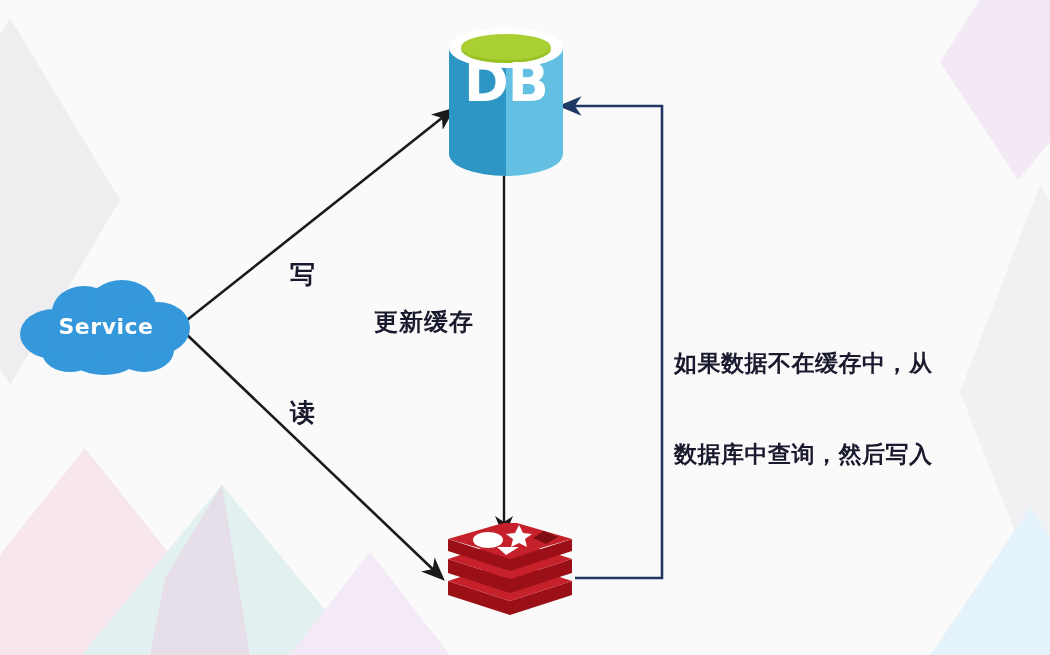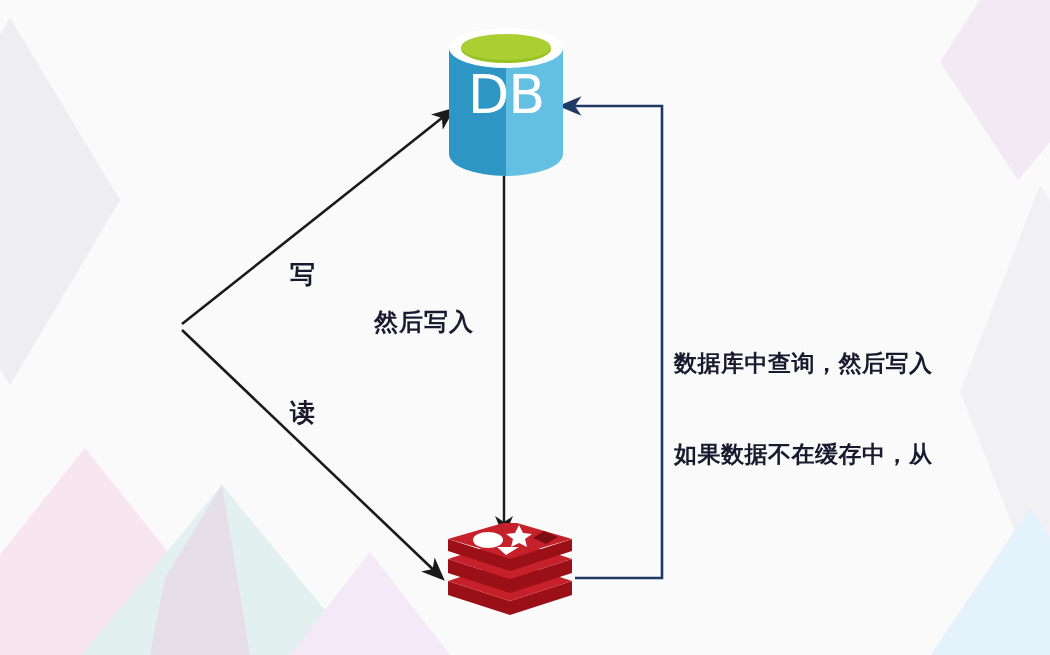--- a/index.html
+++ b/index.html
@@ -58,27 +58,27 @@
   
   #db-node {
     left: 447px;
     top: 28px;
     width: 118px;
     height: 150px;
   }
   #db-label {
     position: absolute;
     left: 0;
-    top: 40px;
+    top: 28px;
     width: 118px;
     text-align: center;
     color: #ffffff;
     font-family: "DejaVu Sans", sans-serif;
     font-size: 54px;
-    font-weight: normal;
+    font-weight: bold;
     line-height: 1;
     letter-spacing: -1px;
     z-index: 2;
     pointer-events: none;
   }
 
   
   #redis-node {
     left: 440px;
     top: 523px;
@@ -157,20 +157,35 @@
 
     <line x1="182" y1="324" x2="452" y2="110" stroke="#1a1a1a" stroke-width="2.6" marker-end="url(#arrow-black)"></line>
 
     <line x1="182" y1="330" x2="442" y2="578" stroke="#1a1a1a" stroke-width="2.6" marker-end="url(#arrow-black)"></line>
 
     <line x1="504" y1="176" x2="504" y2="534" stroke="#1a1a1a" stroke-width="2.4" marker-end="url(#arrow-black)"></line>
 
     <path d="M 575,578 L 662,578 L 662,106 L 562,106" fill="none" stroke="#1f3864" stroke-width="2.6" marker-end="url(#arrow-navy)"></path>
   </svg>
 
+  <div class="node" id="service-node">
+    <svg width="176" height="100" viewBox="0 0 176 100" xmlns="http://www.w3.org/2000/svg">
+      <g fill="#3498db">
+        <ellipse cx="36" cy="58" rx="34" ry="25"></ellipse>
+        <ellipse cx="66" cy="36" rx="32" ry="26"></ellipse>
+        <ellipse cx="104" cy="30" rx="34" ry="26"></ellipse>
+        <ellipse cx="140" cy="52" rx="32" ry="26"></ellipse>
+        <ellipse cx="126" cy="74" rx="30" ry="22"></ellipse>
+        <ellipse cx="86" cy="76" rx="38" ry="23"></ellipse>
+        <ellipse cx="52" cy="76" rx="28" ry="20"></ellipse>
+        <rect x="26" y="40" width="128" height="42" rx="16"></rect>
+      </g>
+    </svg>
+    <div id="service-label">Service</div>
+  </div>
 
   <div class="node" id="db-node">
     <svg width="118" height="150" viewBox="0 0 118 150" xmlns="http://www.w3.org/2000/svg">
 
       <path d="M2,20 L2,126 A57,22 0 0 0 59,148 L59,20 Z" fill="#2e96c4"></path>
       <path d="M116,20 L116,126 A57,22 0 0 1 59,148 L59,20 Z" fill="#63c0e3"></path>
 
       <ellipse cx="59" cy="20" rx="57" ry="20" fill="#ffffff"></ellipse>
 
       <ellipse cx="59" cy="21" rx="45" ry="14" fill="#a1c82a"></ellipse>
@@ -196,20 +211,20 @@
       <polygon points="79,2 83,10 92,11 85,16 87,24 79,20 71,24 73,16 66,11 75,10" fill="#ffffff"></polygon>
       <polygon points="57,24 79,24 66,32" fill="#ffffff"></polygon>
       <polygon points="104,8 118,14 106,21 93,15" fill="#7d0d12"></polygon>
     </svg>
   </div>
 
   <div class="edge-label" id="label-write">写</div>
 
   <div class="edge-label" id="label-read">读</div>
 
-  <div class="edge-label" id="label-update-cache">然后写入</div>
+  <div class="edge-label" id="label-update-cache">更新缓存</div>
 
   <div class="edge-label" id="label-cache-miss">
+    <div>如果数据不在缓存中，从</div>
     <div>数据库中查询，然后写入</div>
-    <div>如果数据不在缓存中，从</div>
   </div>
 
 </div>
 
 </body></html>

